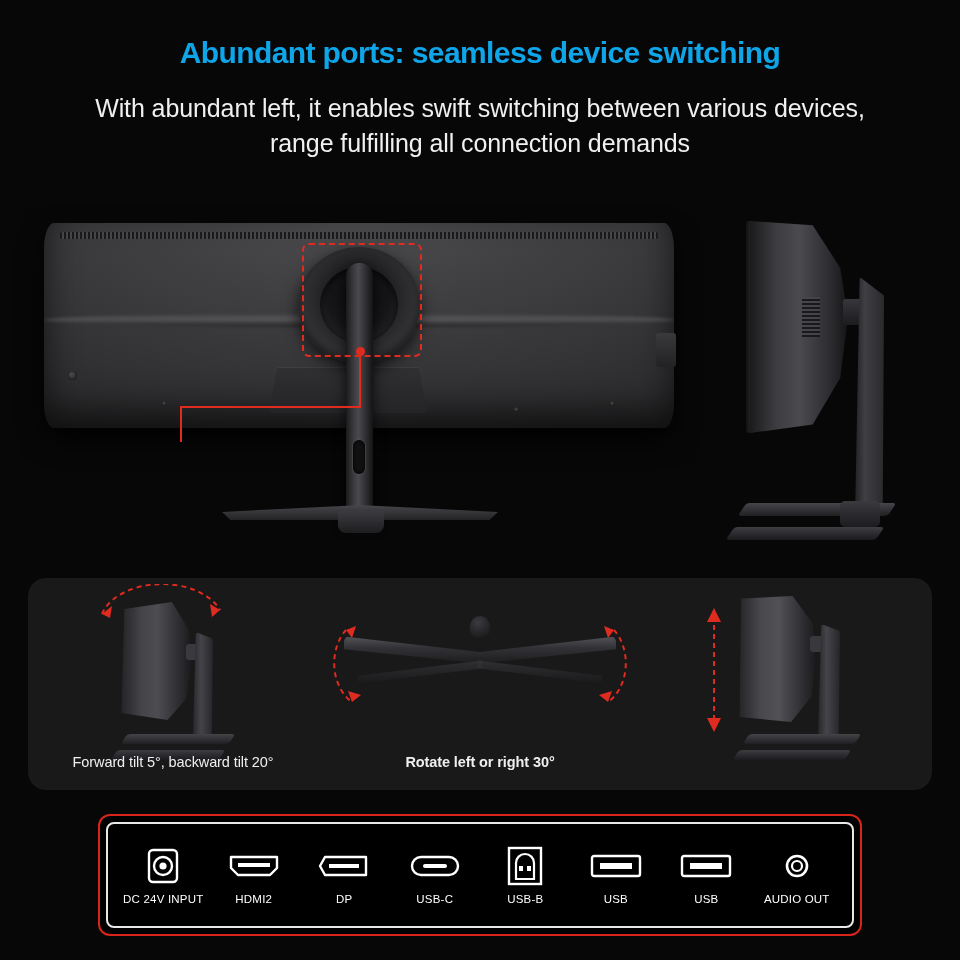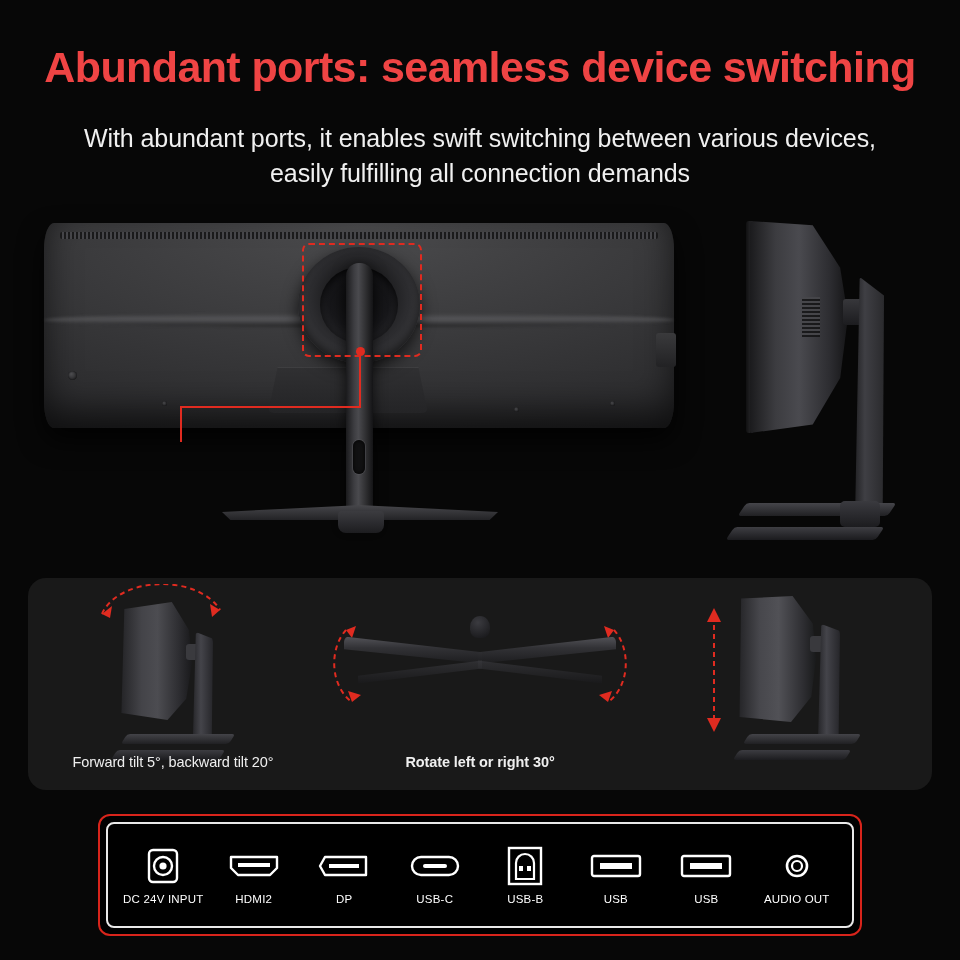--- a/index.html
+++ b/index.html
@@ -18,26 +18,26 @@
   }
 
   
   #header {
     position: absolute;
     left: 0; top: 0;
     width: 960px;
     text-align: center;
   }
   #headline {
-    margin: 8px;
+    margin: 0;
     padding-top: 36px;
-    font-size: 43px;
+    font-size: 30px;
     font-weight: 700;
     letter-spacing: -0.6px;
-    color: #ef4444;
+    color: #0ea5e9;
     line-height: 1.1;
   }
   #subhead {
     margin: 0;
     padding-top: 22px;
     font-size: 25px;
     font-weight: 400;
     color: #f0f0f0;
     line-height: 1.38;
     letter-spacing: -0.1px;
@@ -497,22 +497,22 @@
   }
 </style>
 </head>
 <body>
 
 <div id="page">
 
   <div id="header">
     <h1 id="headline">Abundant ports: seamless device switching</h1>
     <p id="subhead">
-      <span class="ln">With abundant ports, it enables swift switching between various devices,</span>
-      <span class="ln">easily fulfilling all connection demands</span>
+      <span class="ln">With abundant left, it enables swift switching between various devices,</span>
+      <span class="ln">range fulfilling all connection demands</span>
     </p>
   </div>
 
   <div id="hero">
 
     <div id="rear-view">
       <div class="rear-panel">
         <div class="rear-vent"></div>
         <div class="rear-screw" style="left:24px; top:148px;"></div>
         <div class="rear-screw" style="left:118px; top:178px; width:5px; height:5px;"></div>

